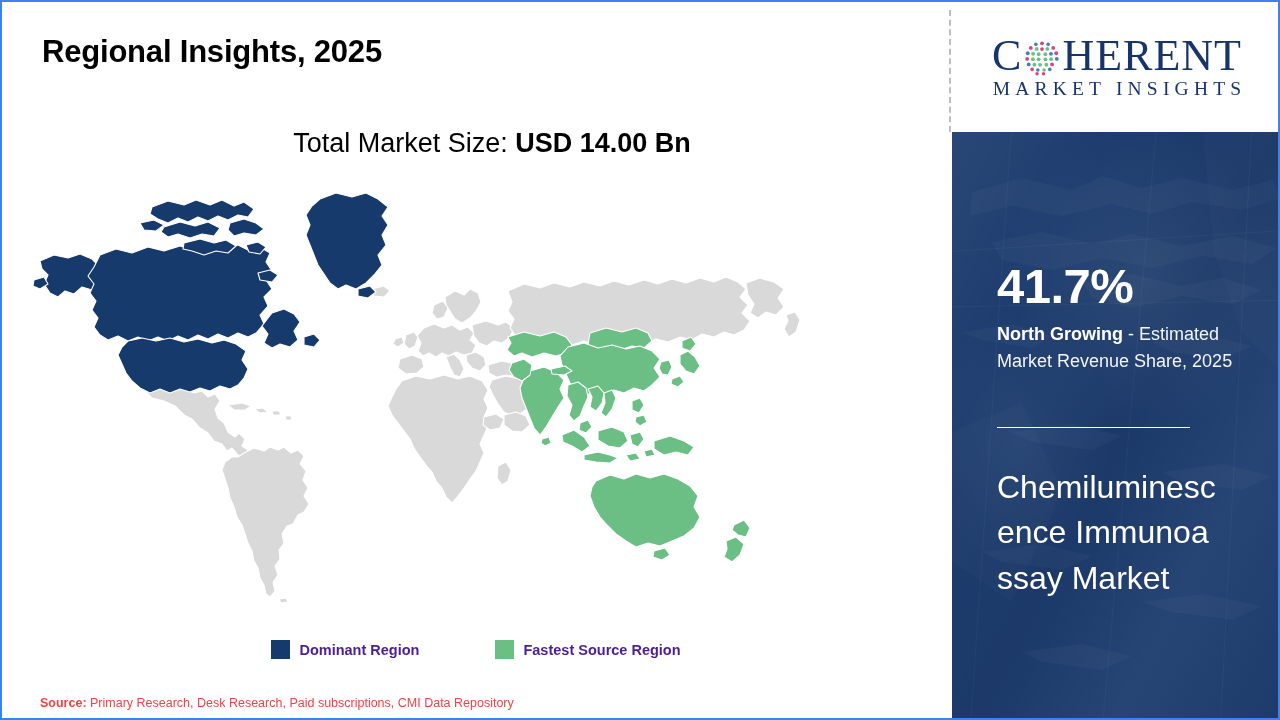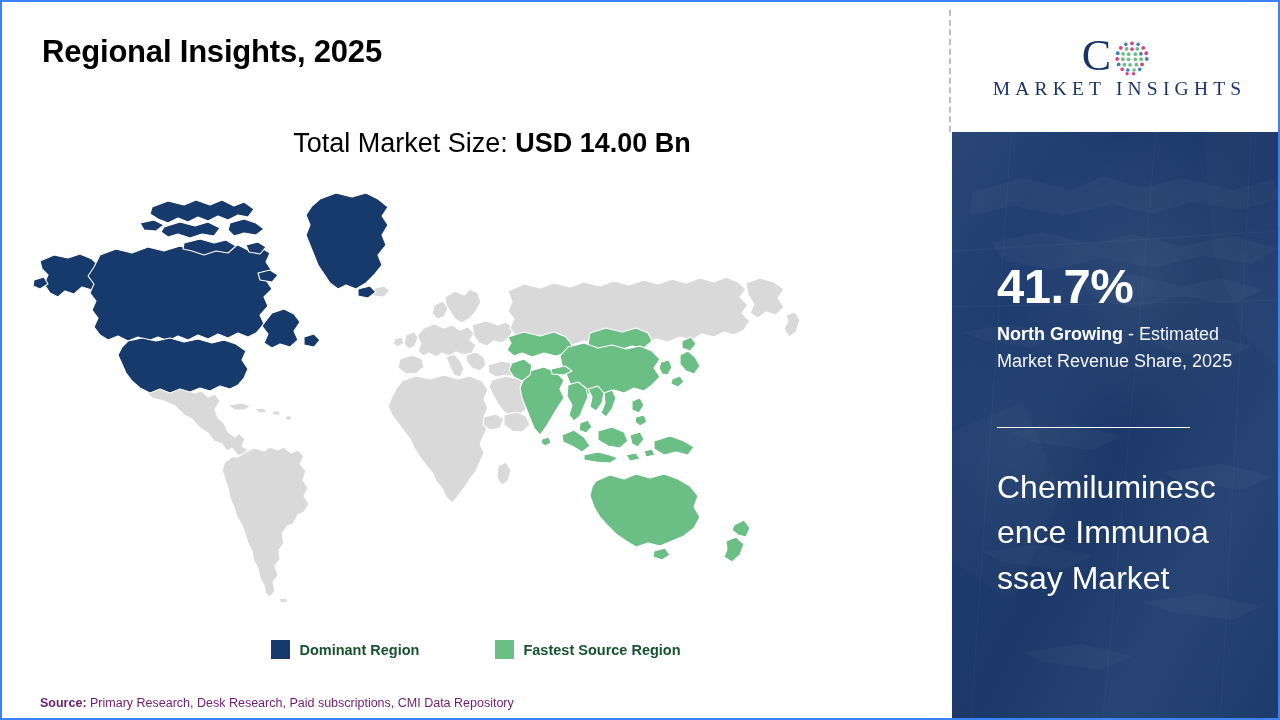--- a/index.html
+++ b/index.html
@@ -86,31 +86,31 @@
     gap: 9px;
   }
   .legend-swatch {
     width: 19px;
     height: 19px;
     display: block;
   }
   .legend-label {
     font-size: 14.5px;
     font-weight: bold;
-    color: #14532d;
+    color: #4c1d95;
     white-space: nowrap;
   }
 
   
   .source-line {
     position: absolute;
     left: 38px;
     top: 694px;
     font-size: 12.5px;
-    color: #701a75;
+    color: #ef4444;
     white-space: nowrap;
   }
   .source-line .src-label { font-weight: bold; }
 
   
   .v-divider {
     position: absolute;
     left: 947px;
     top: 8px;
     width: 0;
@@ -420,20 +420,21 @@
             <circle cx="30.6" cy="26.8" r="2.0" fill="#d9437f"></circle>
             <circle cx="9.6" cy="32.0" r="1.9" fill="#d9437f"></circle>
             <circle cx="15.6" cy="32.6" r="1.9" fill="#3f7fbf"></circle>
             <circle cx="22.2" cy="32.6" r="1.9" fill="#6cbf84"></circle>
             <circle cx="28.2" cy="32.0" r="1.9" fill="#3f7fbf"></circle>
             <circle cx="14.8" cy="36.6" r="1.8" fill="#d9437f"></circle>
             <circle cx="21.6" cy="36.6" r="1.8" fill="#d9437f"></circle>
           </g>
         </svg>
       </span>
+      <span>HERENT</span>
     </div>
     <div class="logo-bottom">MARKET INSIGHTS</div>
   </div>
 
   <div class="stat-panel">
 
     <div class="panel-texture">
       <svg viewBox="0 0 330 590" preserveAspectRatio="none">
         <g fill="#ffffff" opacity="0.055">
           <path d="M20 60 L70 46 L120 58 L150 44 L190 56 L230 46 L280 58 L320 48 L330 66 L290 78 L240 70 L200 82 L160 72 L110 84 L60 74 L18 84 Z"></path>

